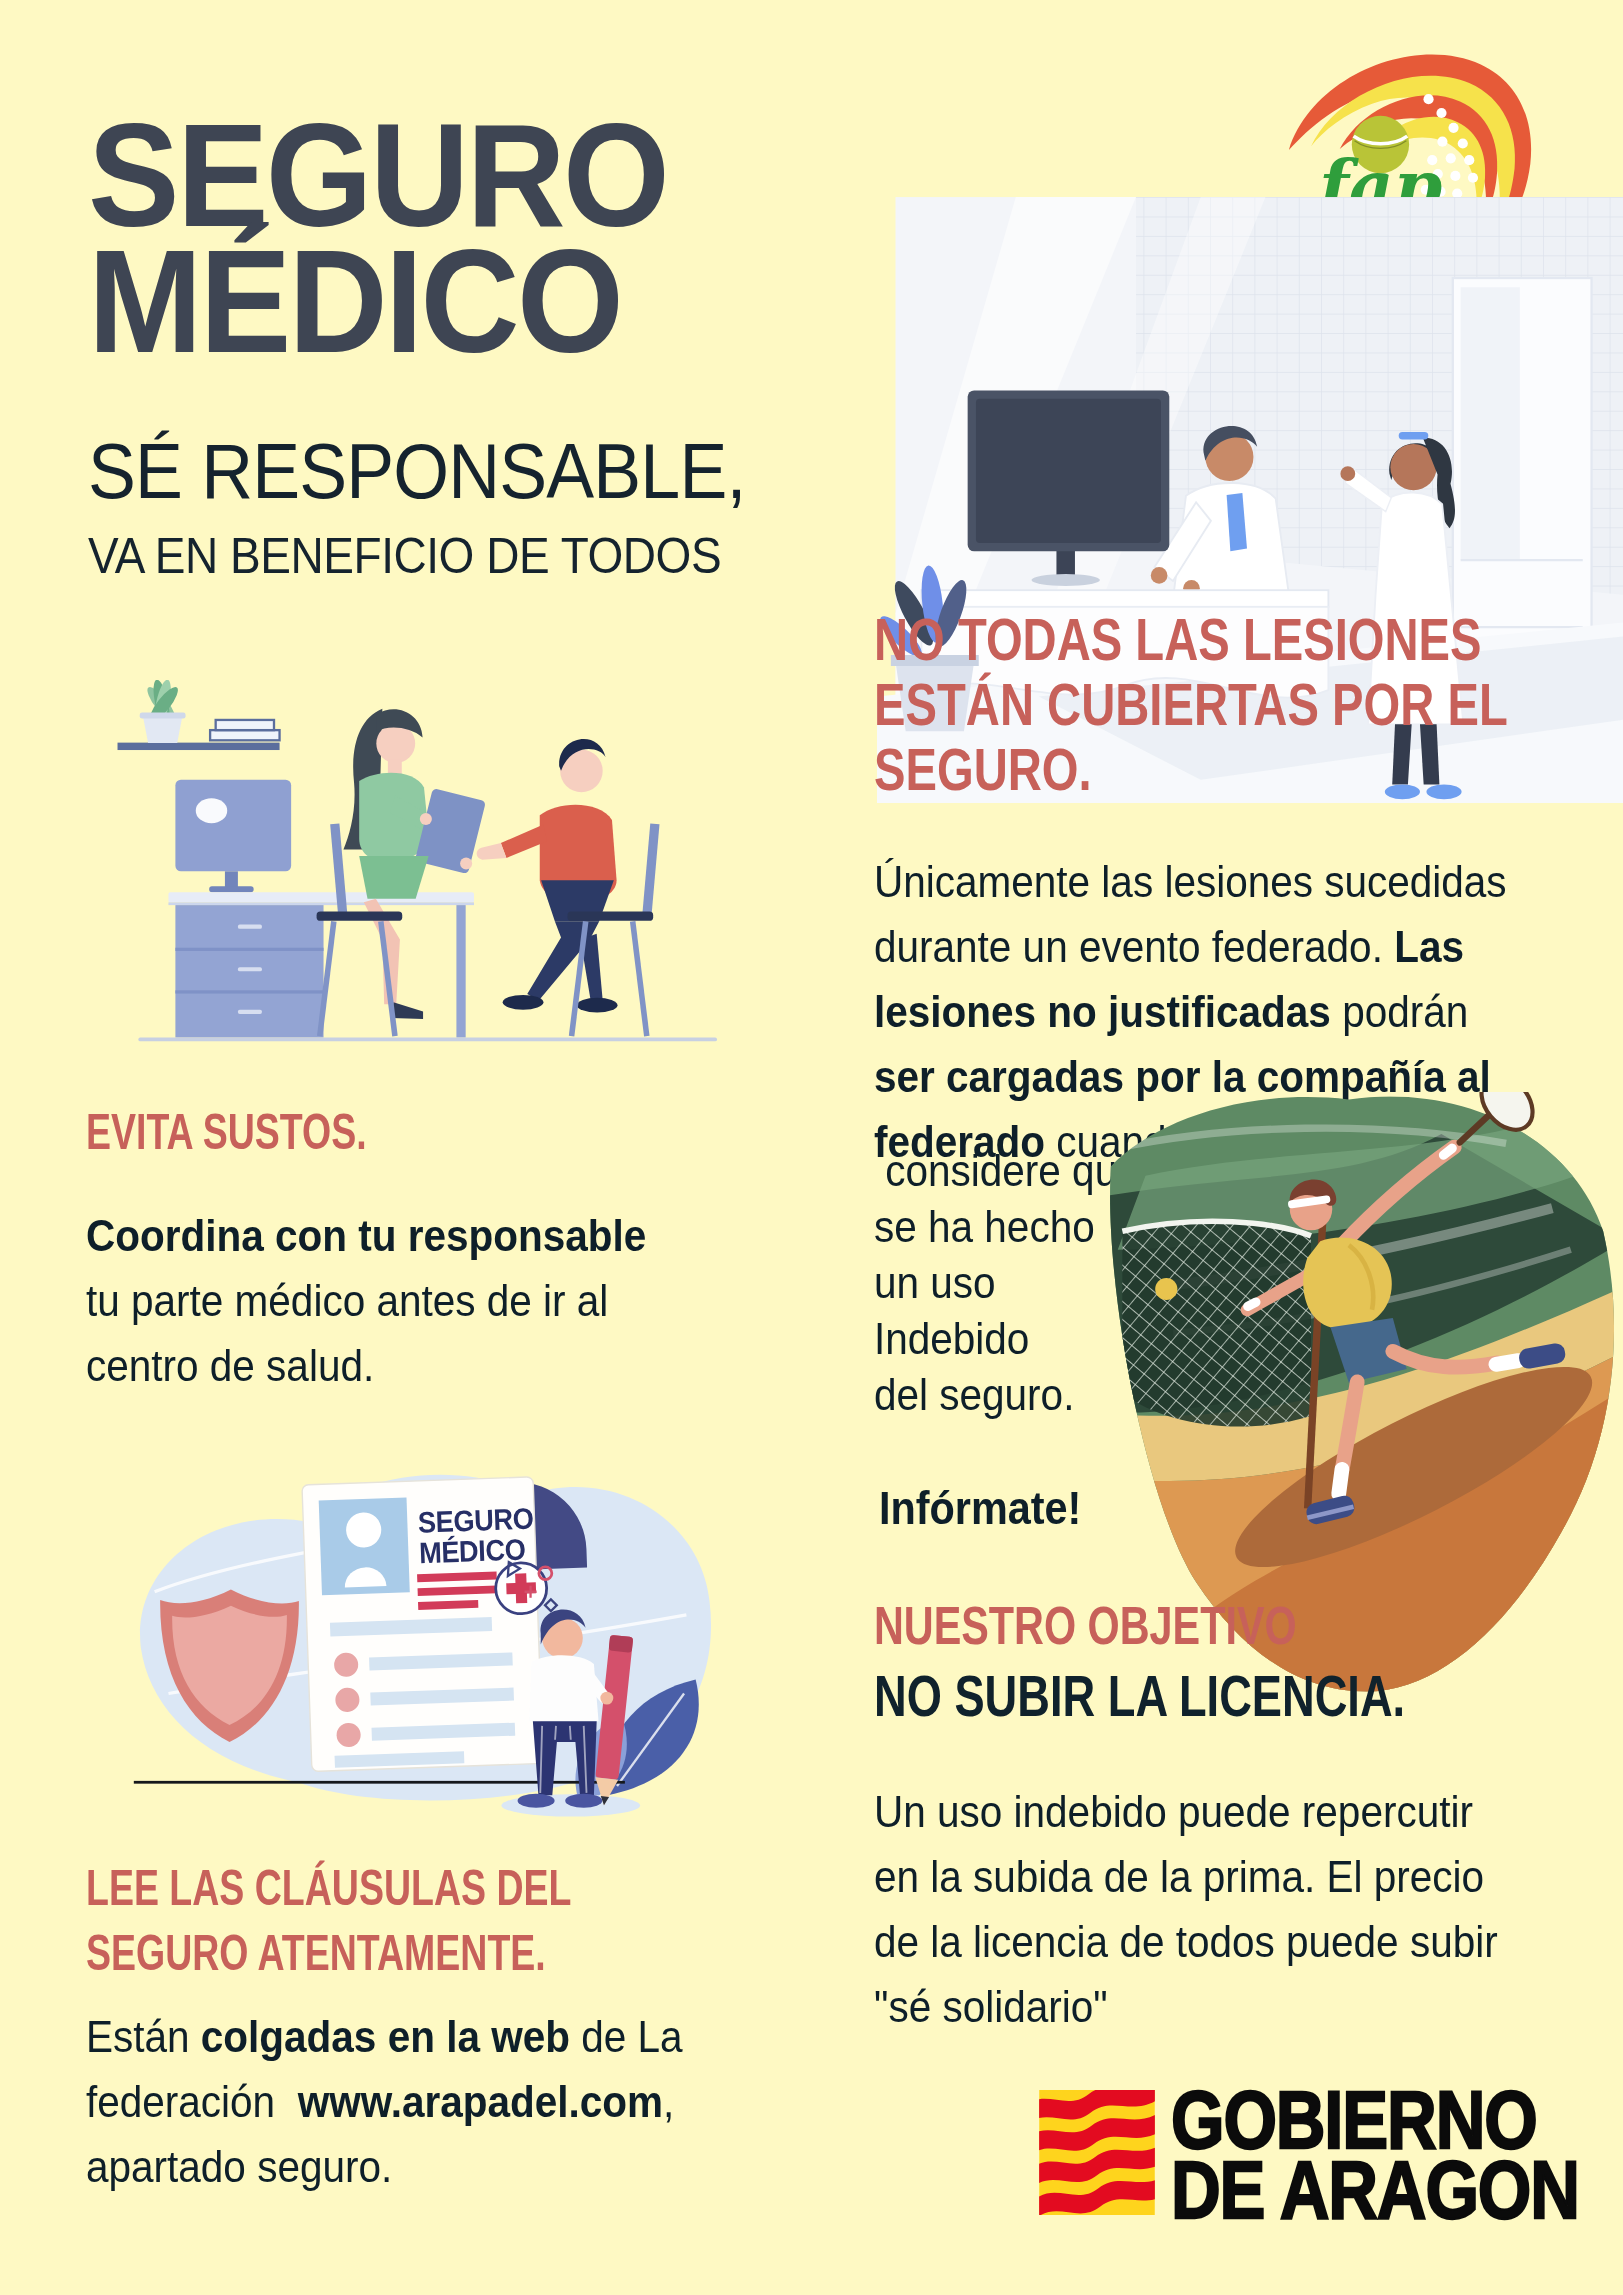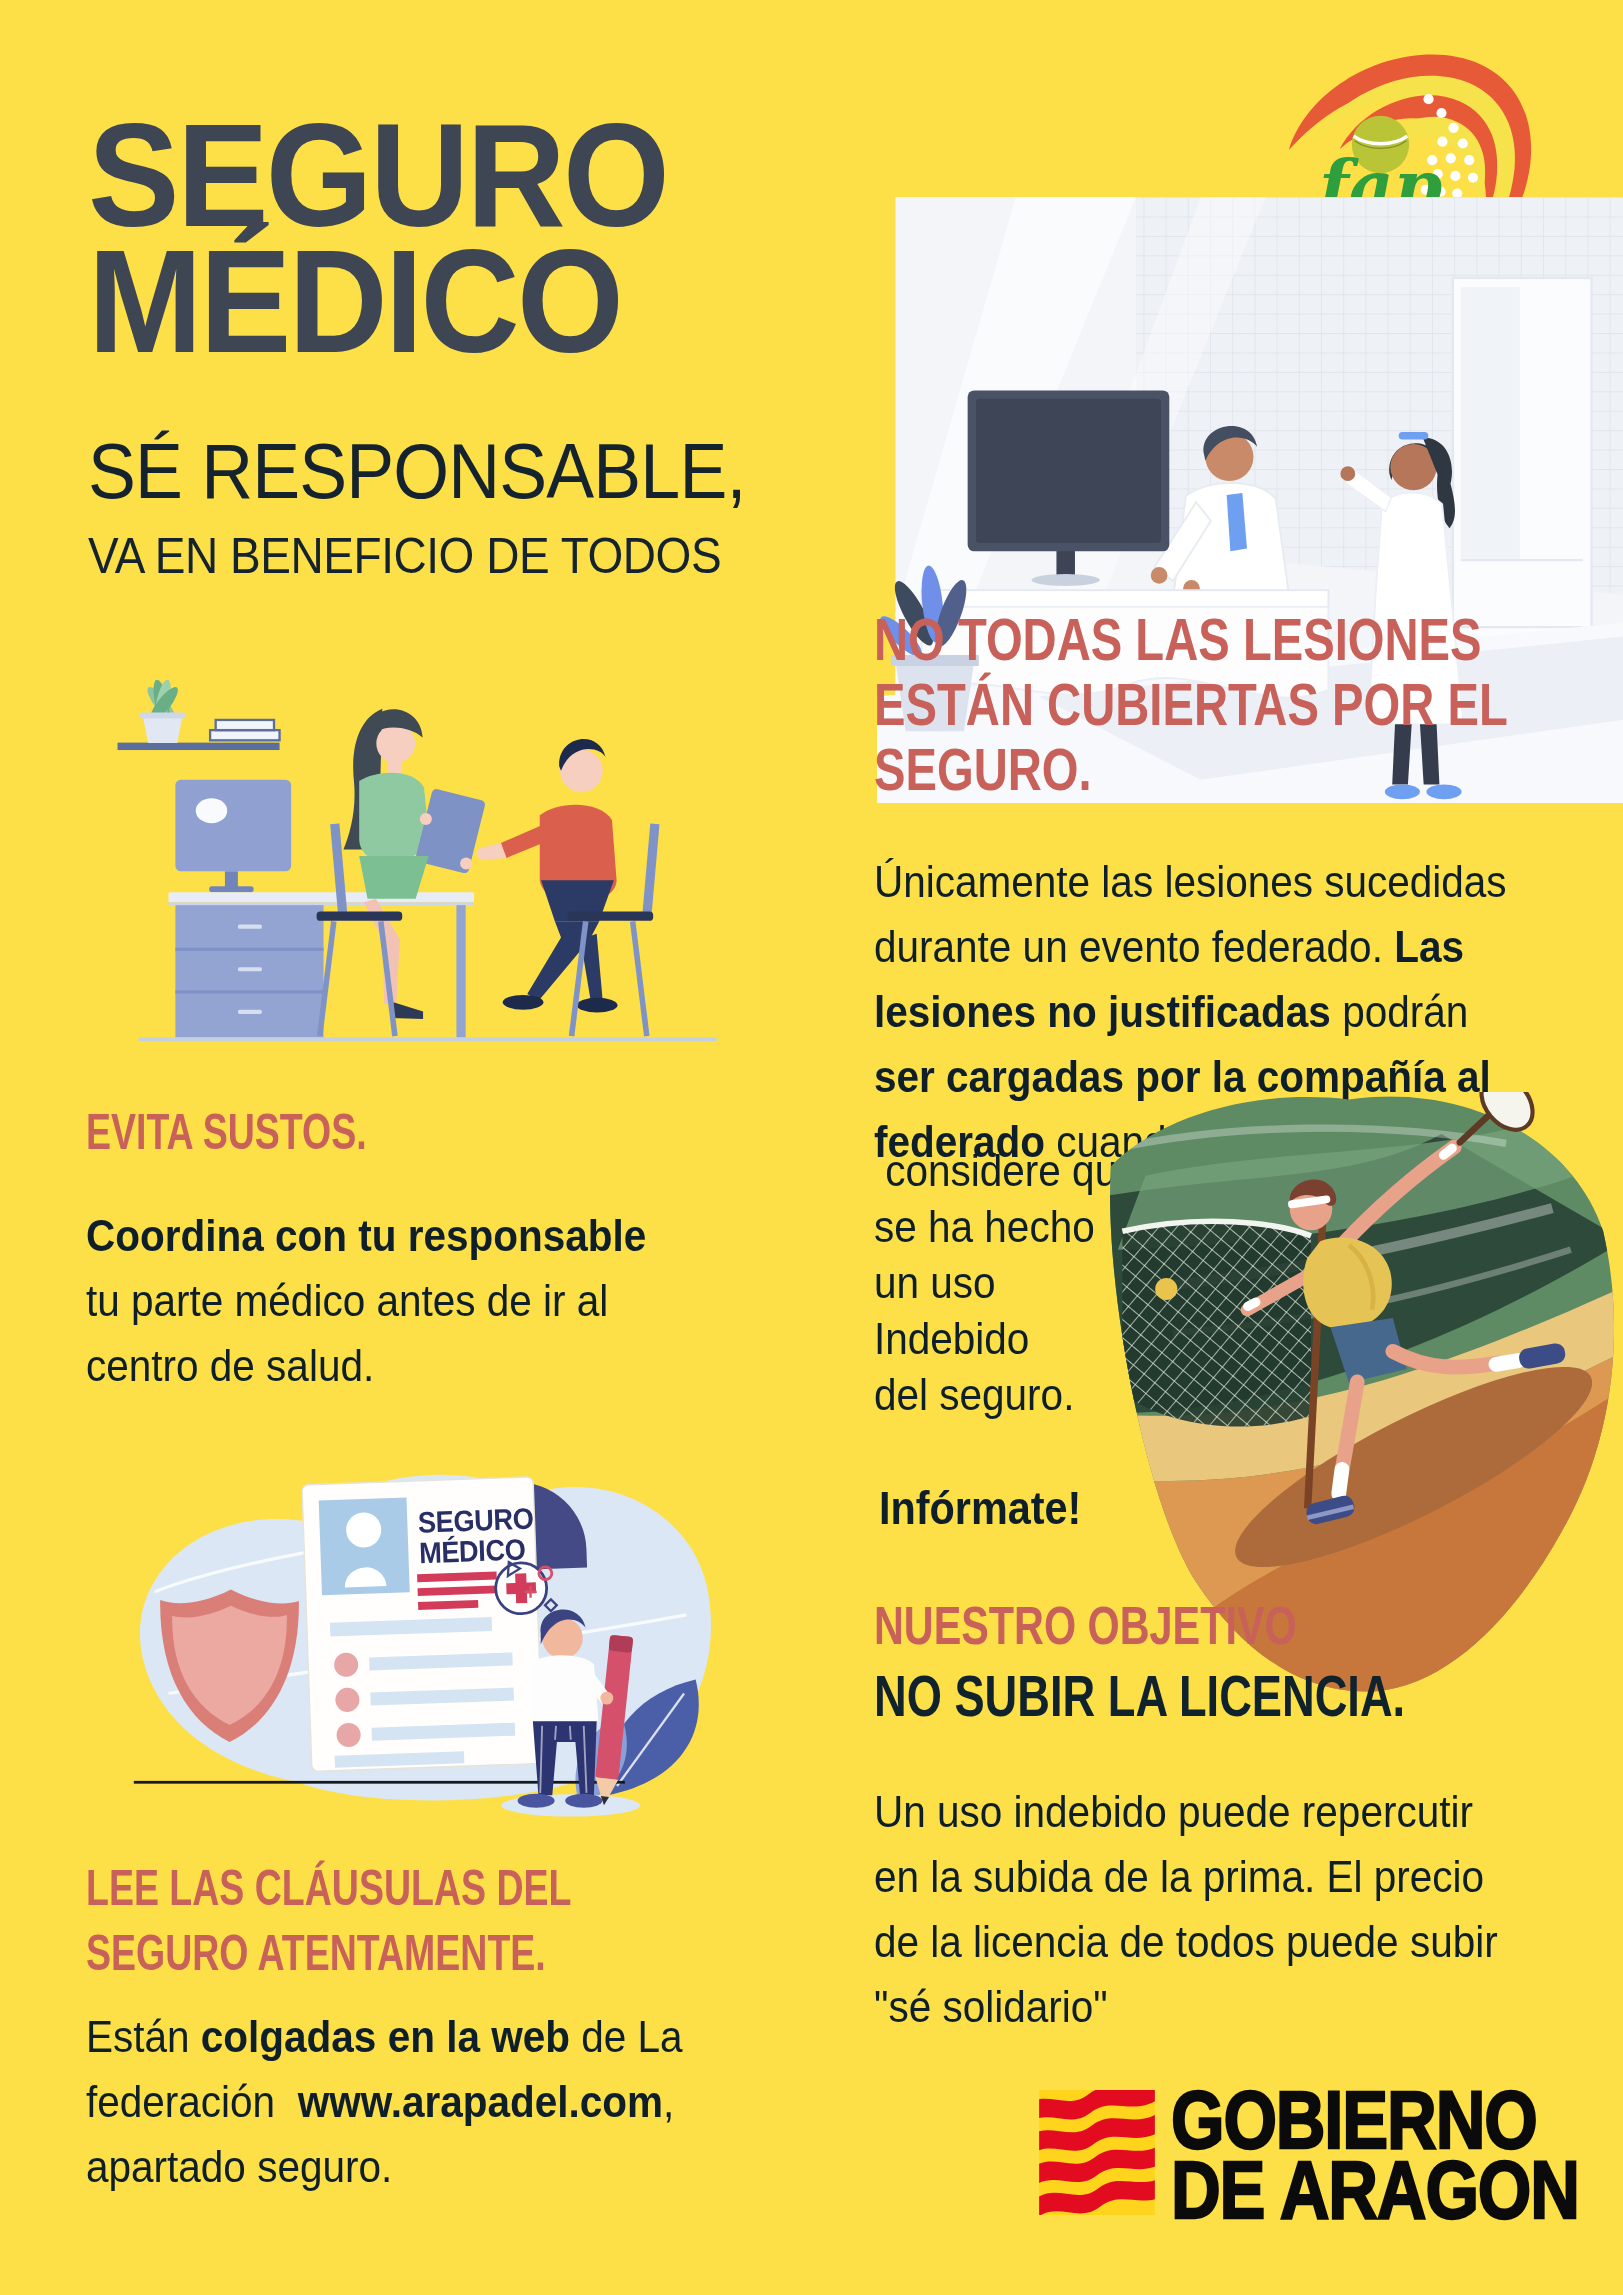--- a/index.html
+++ b/index.html
@@ -1,16 +1,16 @@
 <!DOCTYPE html>
 <html style="font-size:7.4px"><head>
 <meta charset="utf-8">
 <style>
   html,body{margin:0;padding:0;background:#ffffff;}
-  #page{position:relative;width:1623px;height:2295px;background:#fde047;overflow:hidden;
+  #page{position:relative;width:1623px;height:2295px;background:#fef9c3;overflow:hidden;
         font-family:"Liberation Sans",sans-serif;color:#10222c;}
   .abs{position:absolute;}
   .condX{transform:scaleX(.80);transform-origin:0 0;}
   .condX75{transform:scaleX(.75);transform-origin:0 0;}
   .condX78{transform:scaleX(.78);transform-origin:0 0;}
   .condX84{transform:scaleX(.84);transform-origin:0 0;}
   .condX9{transform:scaleX(.90);transform-origin:0 0;}
   .condX92{transform:scaleX(.92);transform-origin:0 0;}
   .condX94{transform:scaleX(.94);transform-origin:0 0;}
   .title{font-size:146px;line-height:126px;font-weight:bold;color:#3e4553;letter-spacing:-2.8px;}

